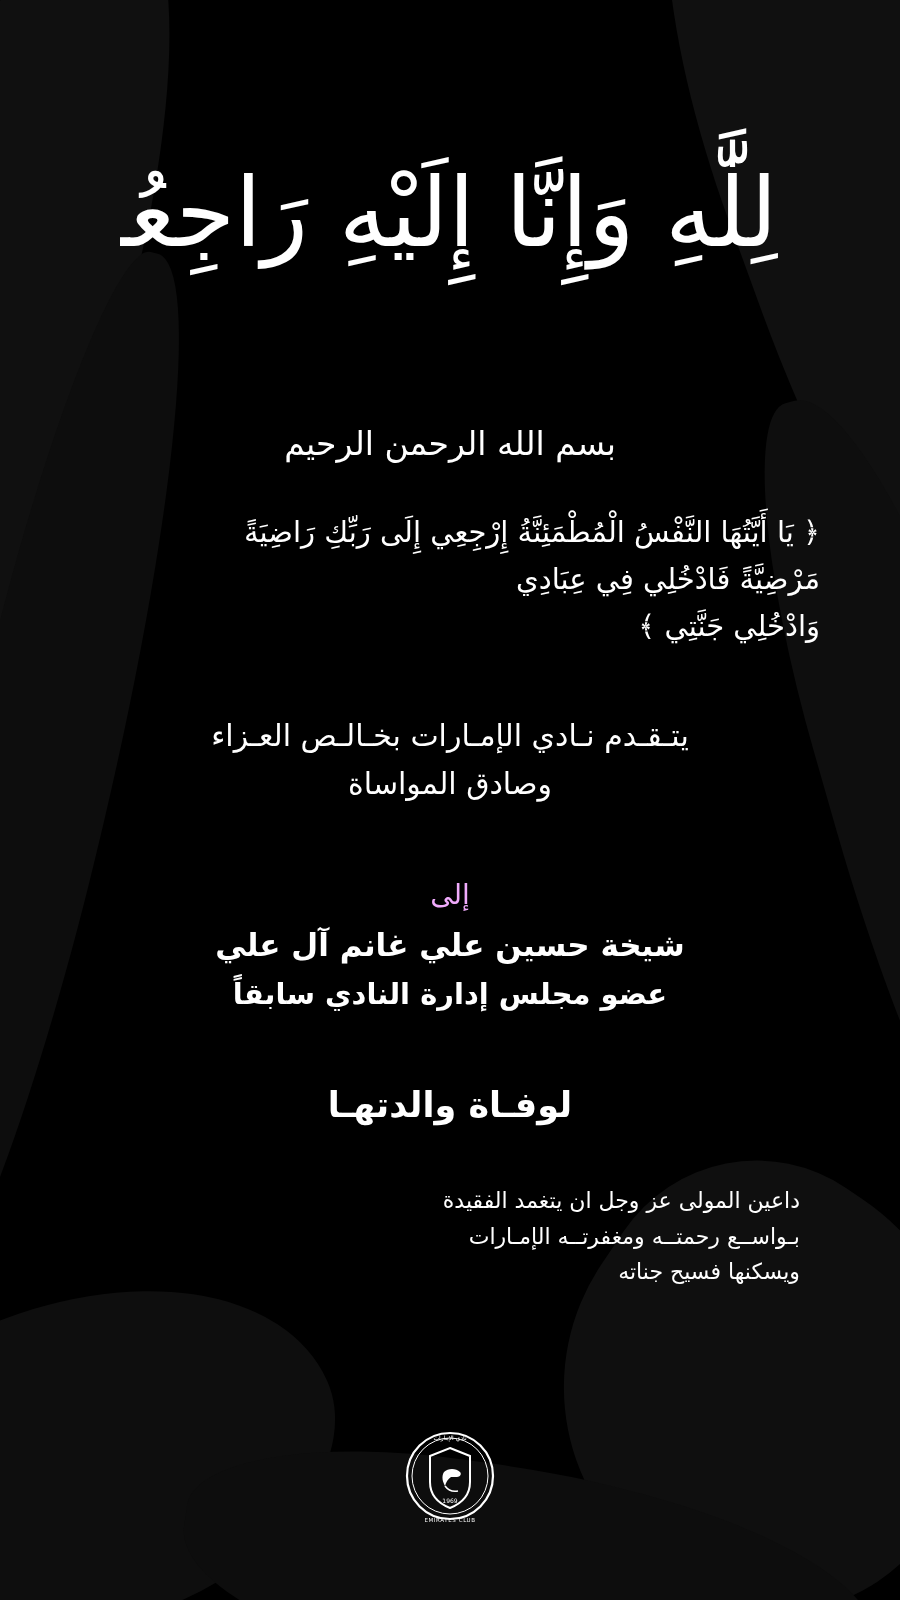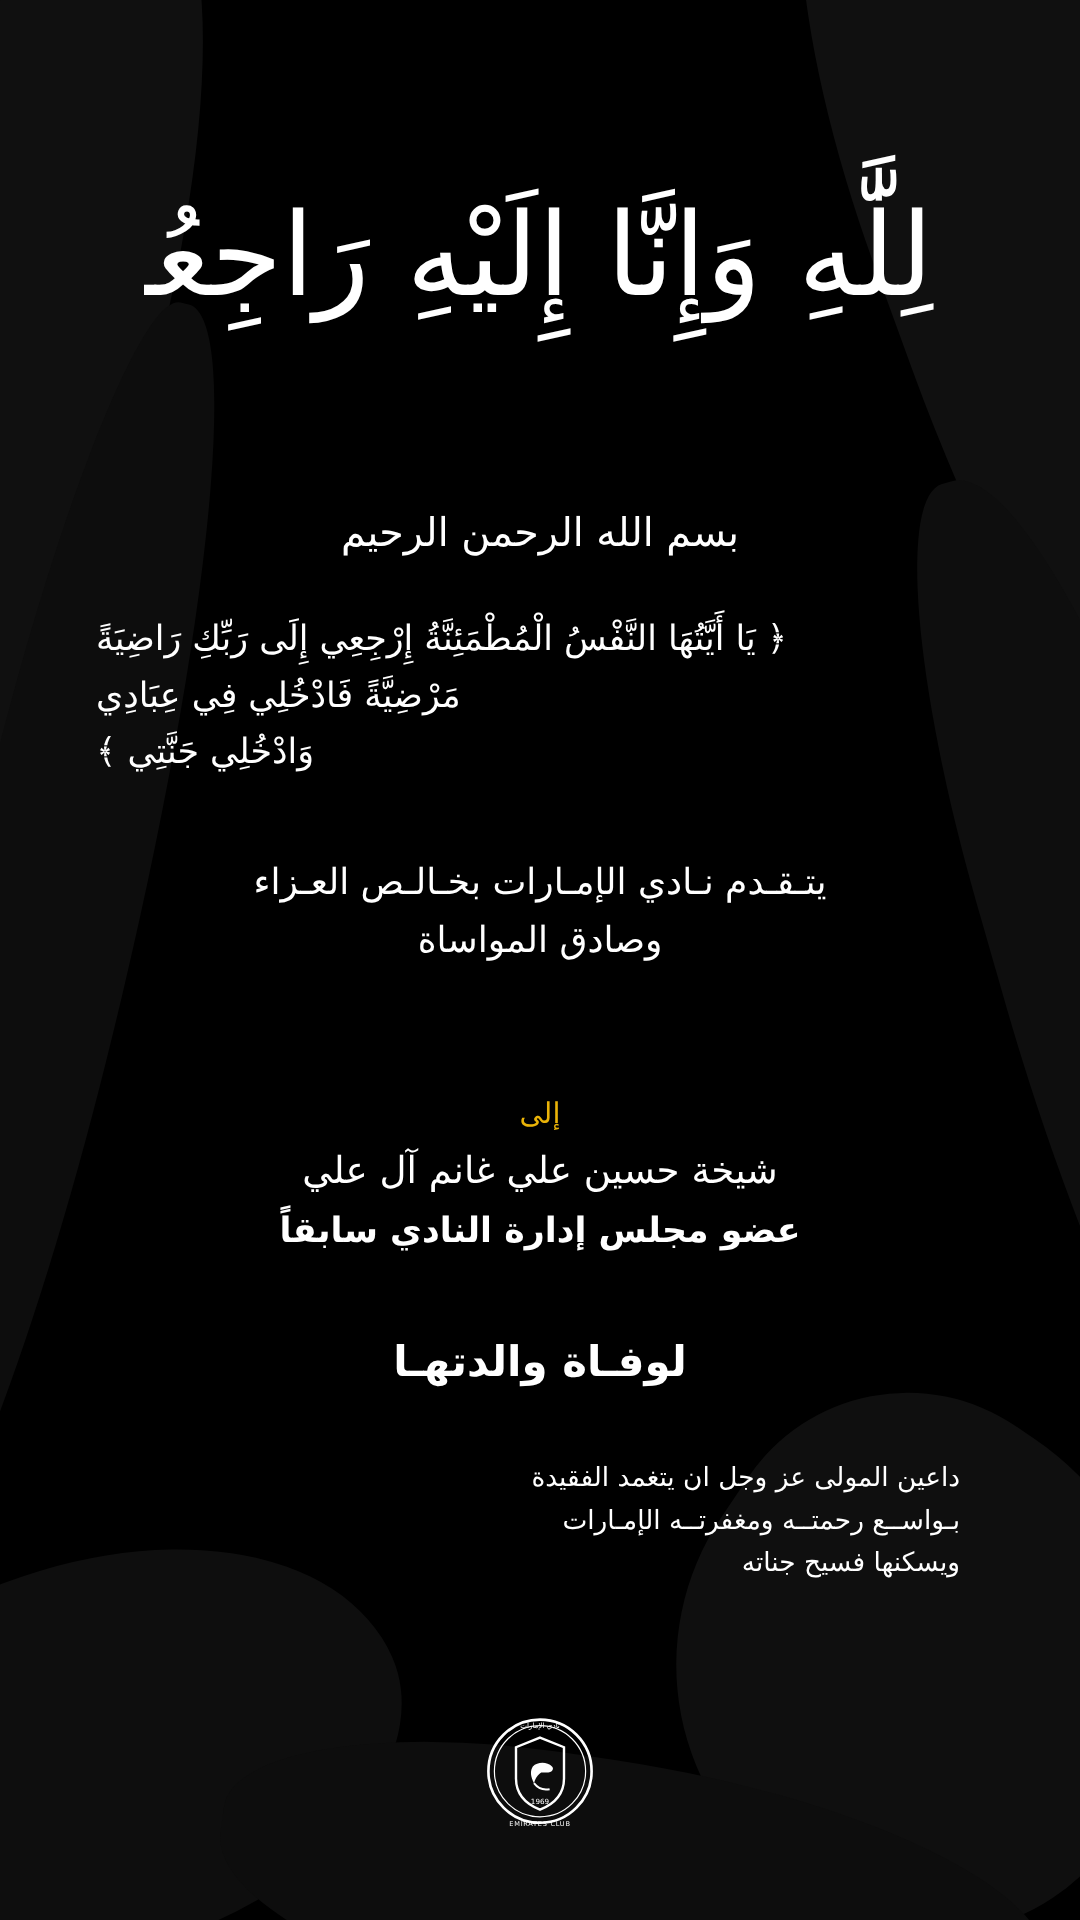--- a/index.html
+++ b/index.html
@@ -68,47 +68,47 @@
     margin-top: 78px;
     font-size: 33px;
     letter-spacing: 0.5px;
     text-align: center;
     color: #ffffff;
   }
 
   .verse {
     margin-top: 46px;
     width: 740px;
-    text-align: left;
+    text-align: right;
     font-size: 29px;
     line-height: 1.62;
     color: #ffffff;
   }
   .verse .v-line { display: block; }
 
   .condolence {
     margin-top: 62px;
     width: 640px;
     text-align: center;
     font-size: 30px;
     line-height: 1.6;
     letter-spacing: 1.6px;
     color: #ffffff;
   }
   .condolence span { display: block; }
 
   .to-label {
-    margin-top: 106px;
-    font-size: 24px;
-    color: #eab308;
+    margin-top: 70px;
+    font-size: 28px;
+    color: #f0abfc;
   }
   .recipient-name {
     margin-top: 16px;
     font-size: 31px;
-    font-weight: normal;
+    font-weight: bold;
     letter-spacing: 0.4px;
     color: #ffffff;
   }
   .recipient-role {
     margin-top: 14px;
     font-size: 29px;
     color: #ffffff;
     font-weight: bold;
   }
 

